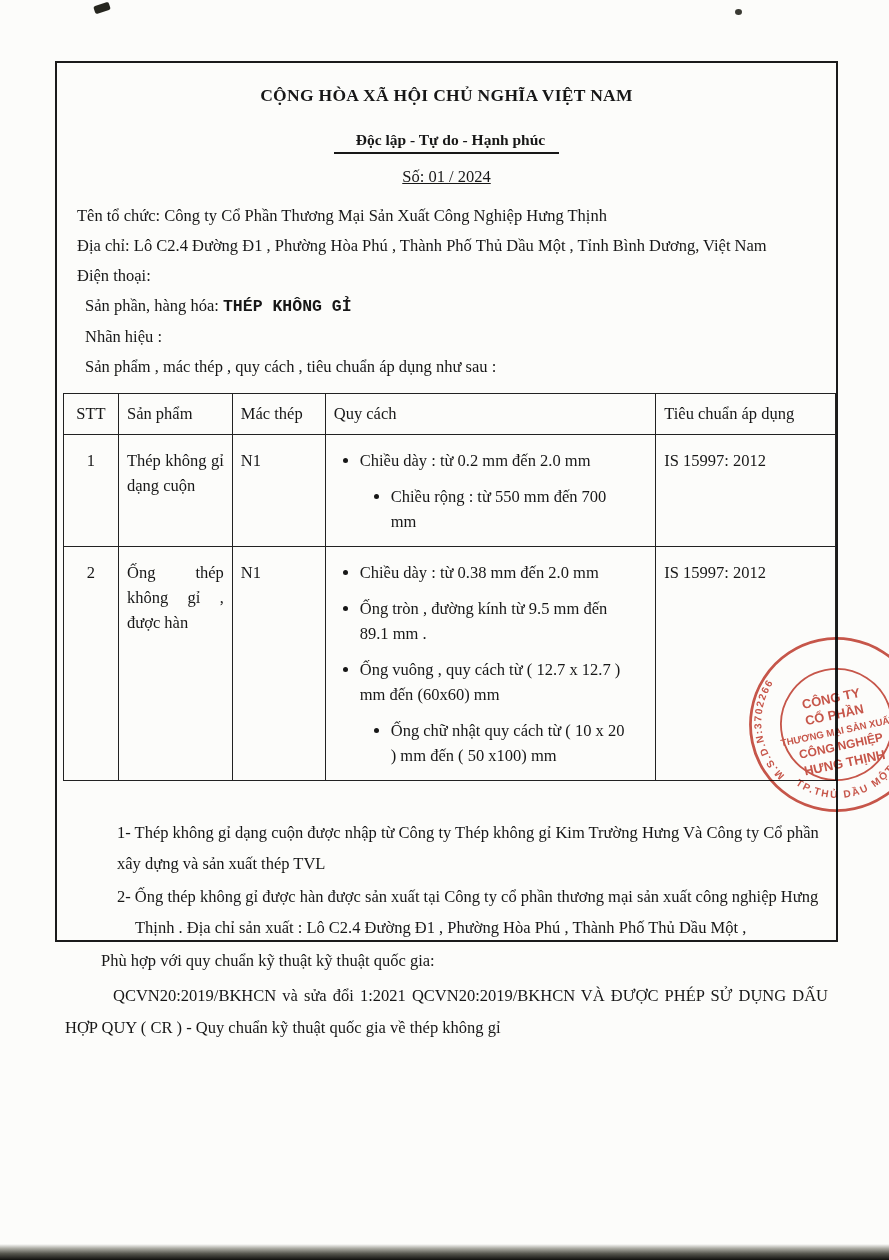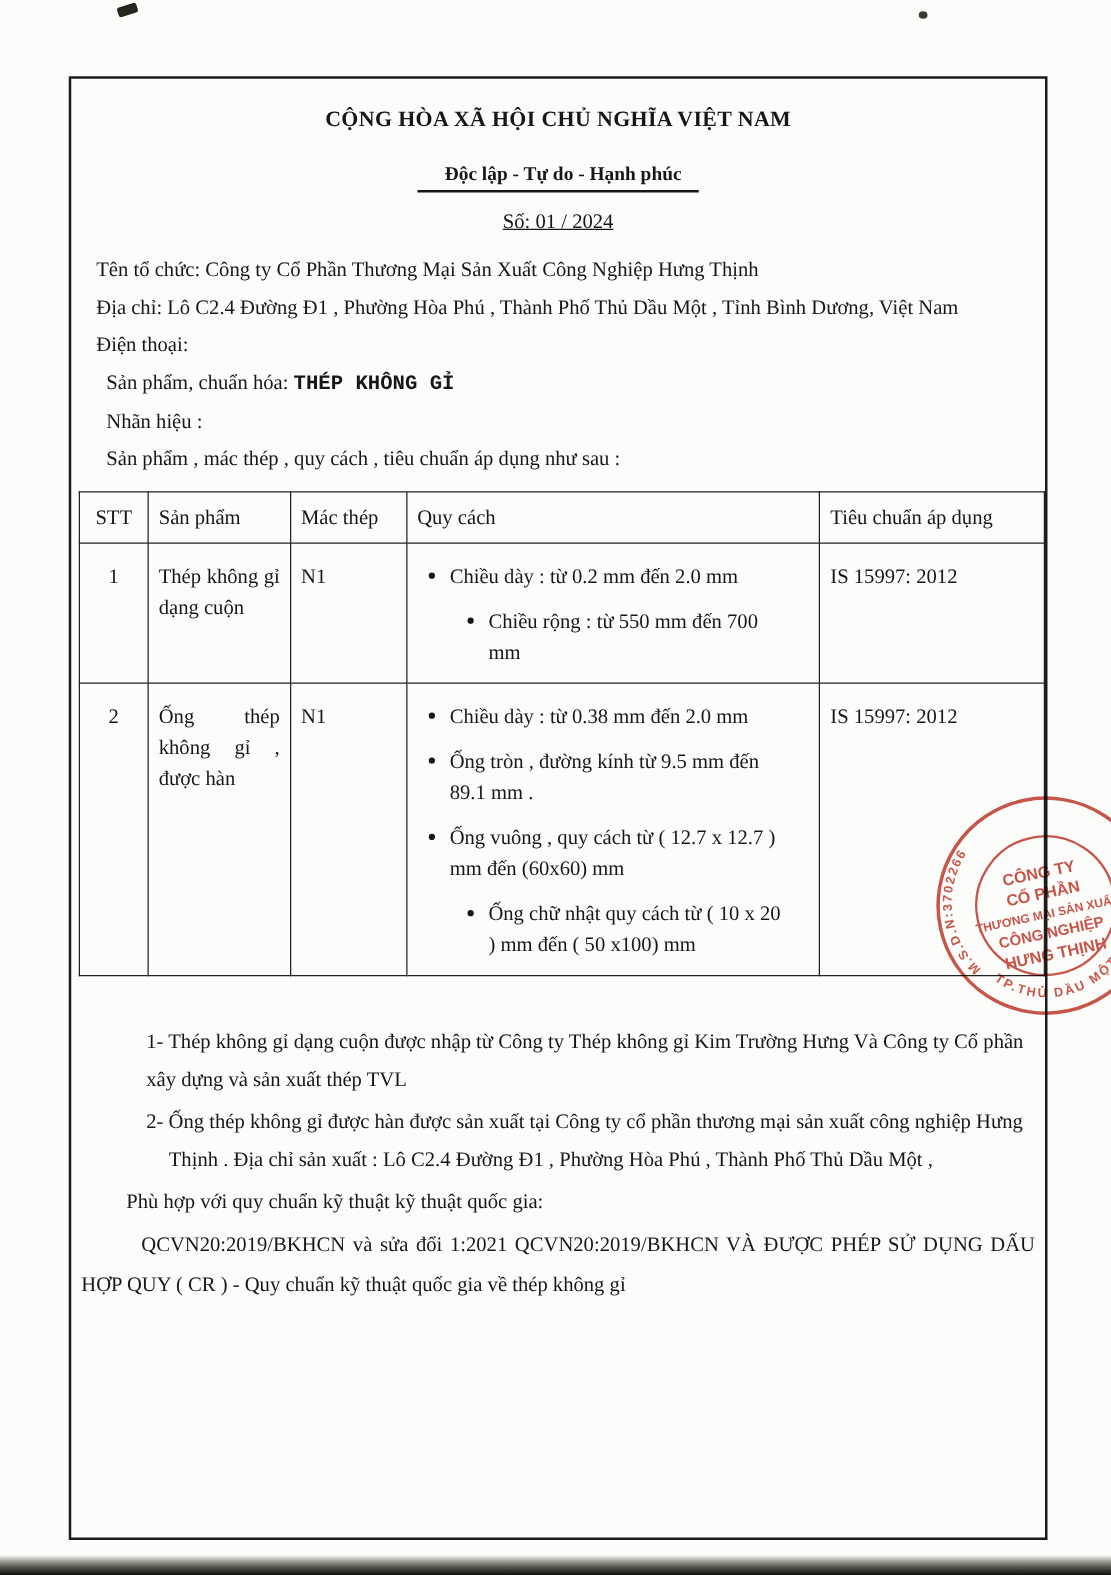--- a/index.html
+++ b/index.html
@@ -16,21 +16,21 @@
   
   .speck-1 { position:absolute; top:4px; left:94px; width:16px; height:8px;
              background:#26261f; border-radius:2px; transform:rotate(-18deg); }
   .speck-2 { position:absolute; top:9px; left:735px; width:7px; height:6px;
              background:#3a3a33; border-radius:50%; }
   .bottom-edge { position:absolute; bottom:0; left:0; width:100%; height:16px;
     background:linear-gradient(to bottom, rgba(150,150,143,0) 0%, #a9a9a1 28%, #56564e 60%, #10100e 100%); }
 
   
   .frame {
-    position:absolute; left:55px; top:61px; width:783px; height:1171px;
+    position:absolute; left:55px; top:61px; width:783px; height:881px;
     border:2px solid #1b1b1b;
     padding:20px 4px 0 4px;
   }
 
   .nat-header { text-align:center; margin-top:2px; }
   .nat-title { font-weight:bold; font-size:17.5px; letter-spacing:.3px; }
   .nat-motto {
     display:inline-block; font-weight:bold; font-size:15.5px;
     border-bottom:2px solid #171717; padding:2px 14px 3px 22px; margin-top:5px;
   }
@@ -95,21 +95,21 @@
     <div class="nat-header">
       <div class="nat-title">CỘNG HÒA XÃ HỘI CHỦ NGHĨA VIỆT NAM</div><br>
       <span class="nat-motto">Độc lập - Tự do - Hạnh phúc</span>
     </div>
 
     <div class="doc-number">Số: 01 / 2024</div>
 
     <p class="para first">Tên tổ chức: Công ty Cổ Phần Thương Mại Sản Xuất Công Nghiệp Hưng Thịnh</p>
     <p class="para">Địa chỉ: Lô C2.4 Đường Đ1 , Phường Hòa Phú , Thành Phố Thủ Dầu Một , Tỉnh Bình Dương, Việt Nam</p>
     <p class="para">Điện thoại:</p>
-    <p class="para indent2"><span>Sản phẩm, chuẩn hóa: </span><span class="bold">THÉP KHÔNG GỈ</span></p>
+    <p class="para indent2"><span>Sản phần, hàng hóa: </span><span class="bold">THÉP KHÔNG GỈ</span></p>
     <p class="para indent2">Nhãn hiệu :</p>
     <p class="para indent2">Sản phẩm , mác thép , quy cách , tiêu chuẩn áp dụng như sau :</p>
 
     <table class="spec">
       <colgroup>
         <col style="width:55px">
           <col style="width:114px">
           <col style="width:93px">
         <col style="width:331px">
           <col style="width:180px">

